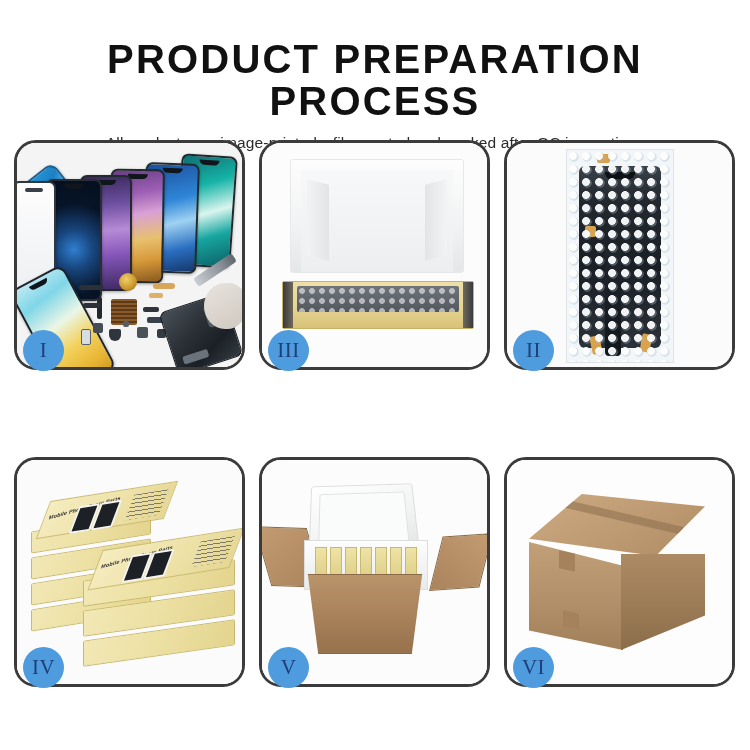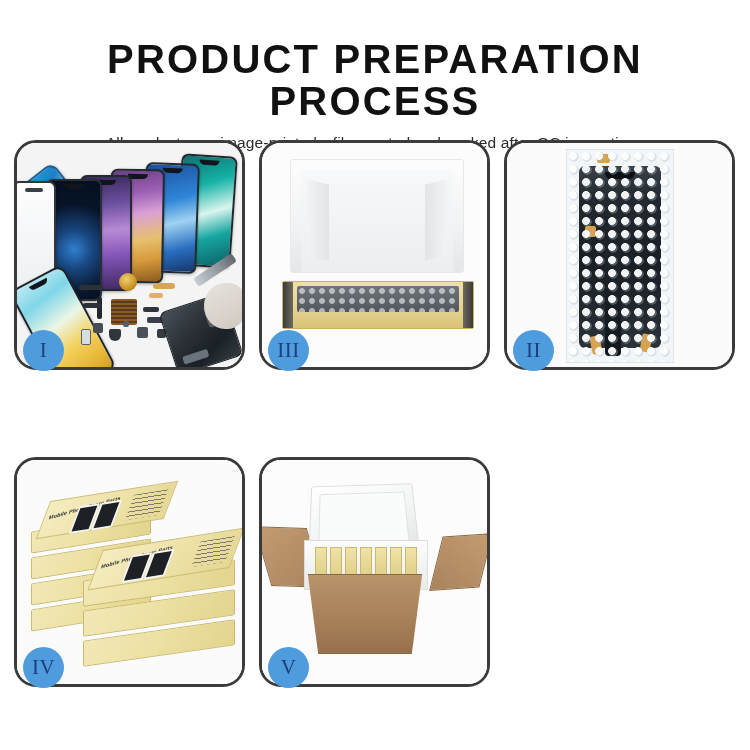--- a/index.html
+++ b/index.html
@@ -567,15 +567,27 @@
               <i class="ibox"></i>
               <i class="ibox"></i>
             </span>
           </div>
           <div class="carton-body"></div>
         </div>
       </div>
       <div class="badge">V</div>
     </div>
 
+    <div class="card">
+      <div class="card-inner">
+        <div class="scene p6">
+          <div class="c6-top"></div>
+          <div class="c6-front"></div>
+          <div class="c6-side"></div>
+          <span class="c6-tab a"></span>
+          <span class="c6-tab b"></span>
+        </div>
+      </div>
+      <div class="badge">VI</div>
+    </div>
 
   </div>
 </div>
 
 </body></html>

